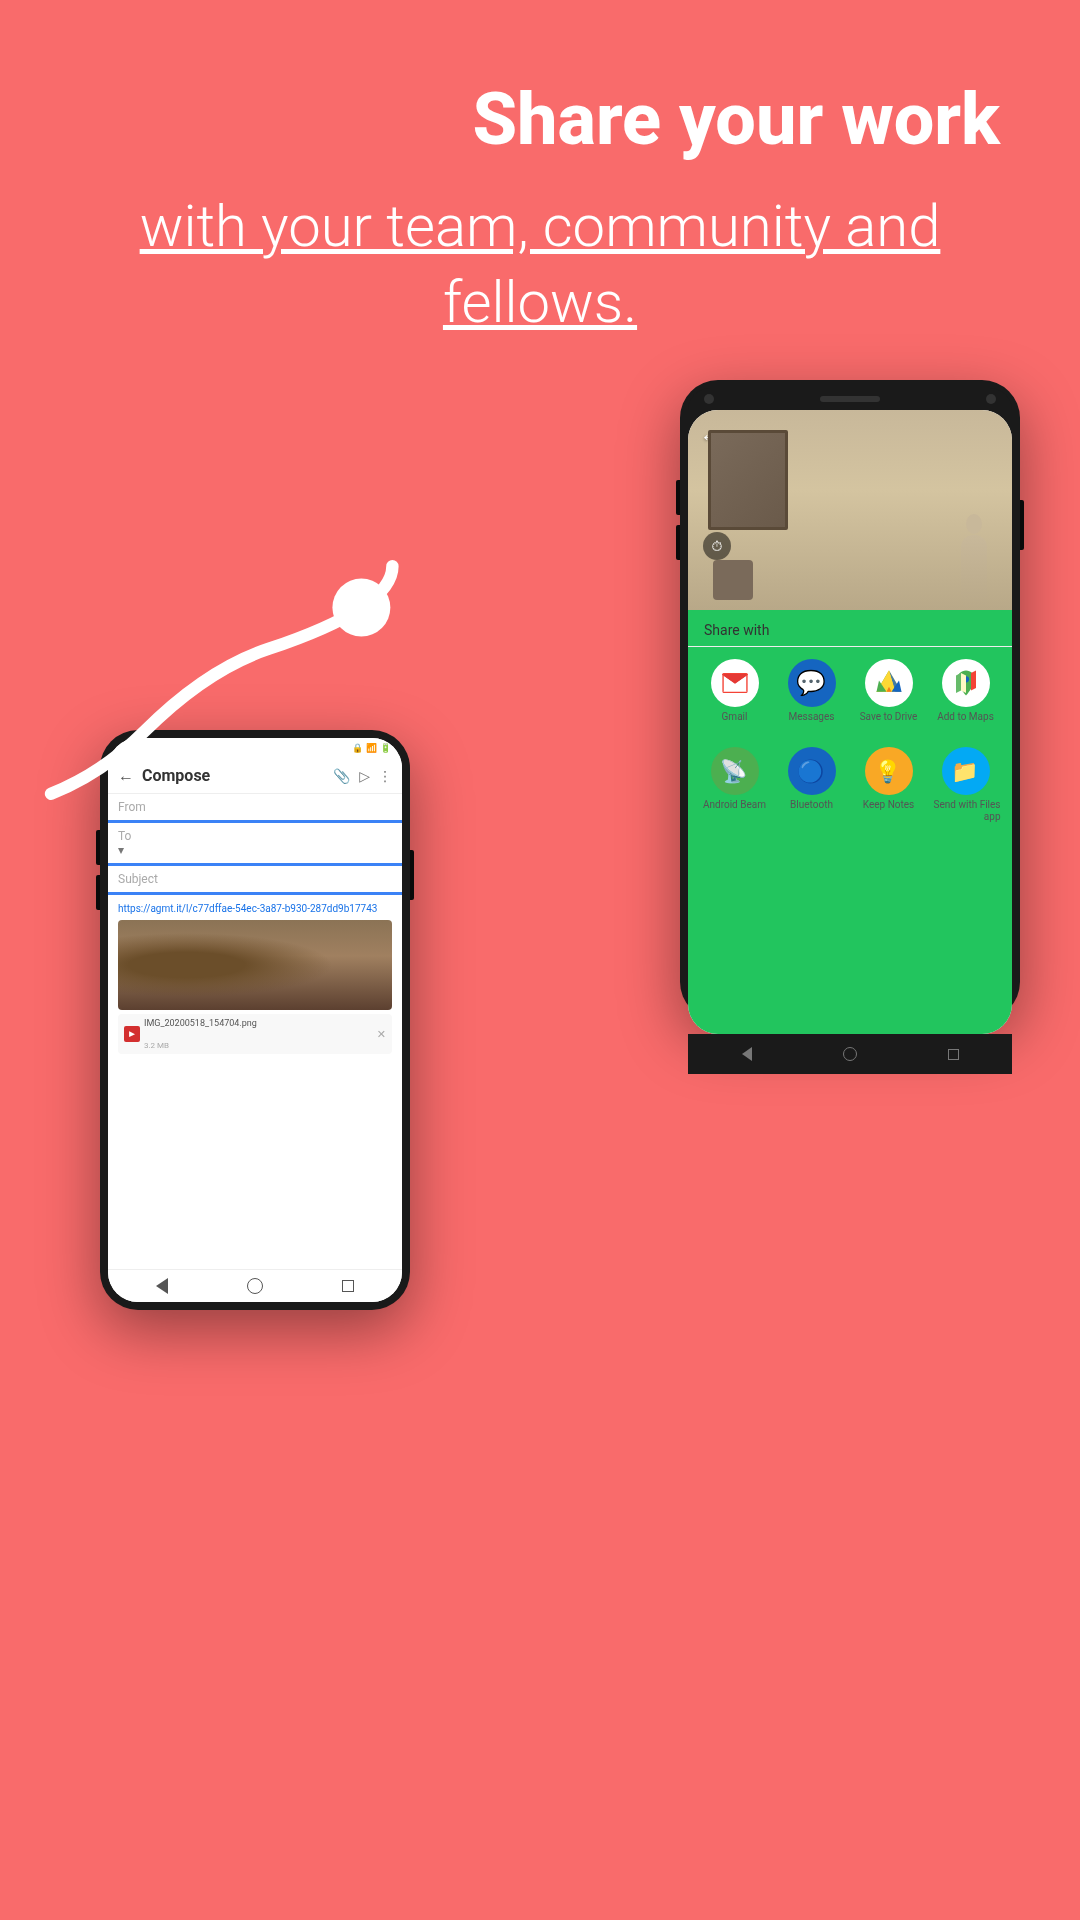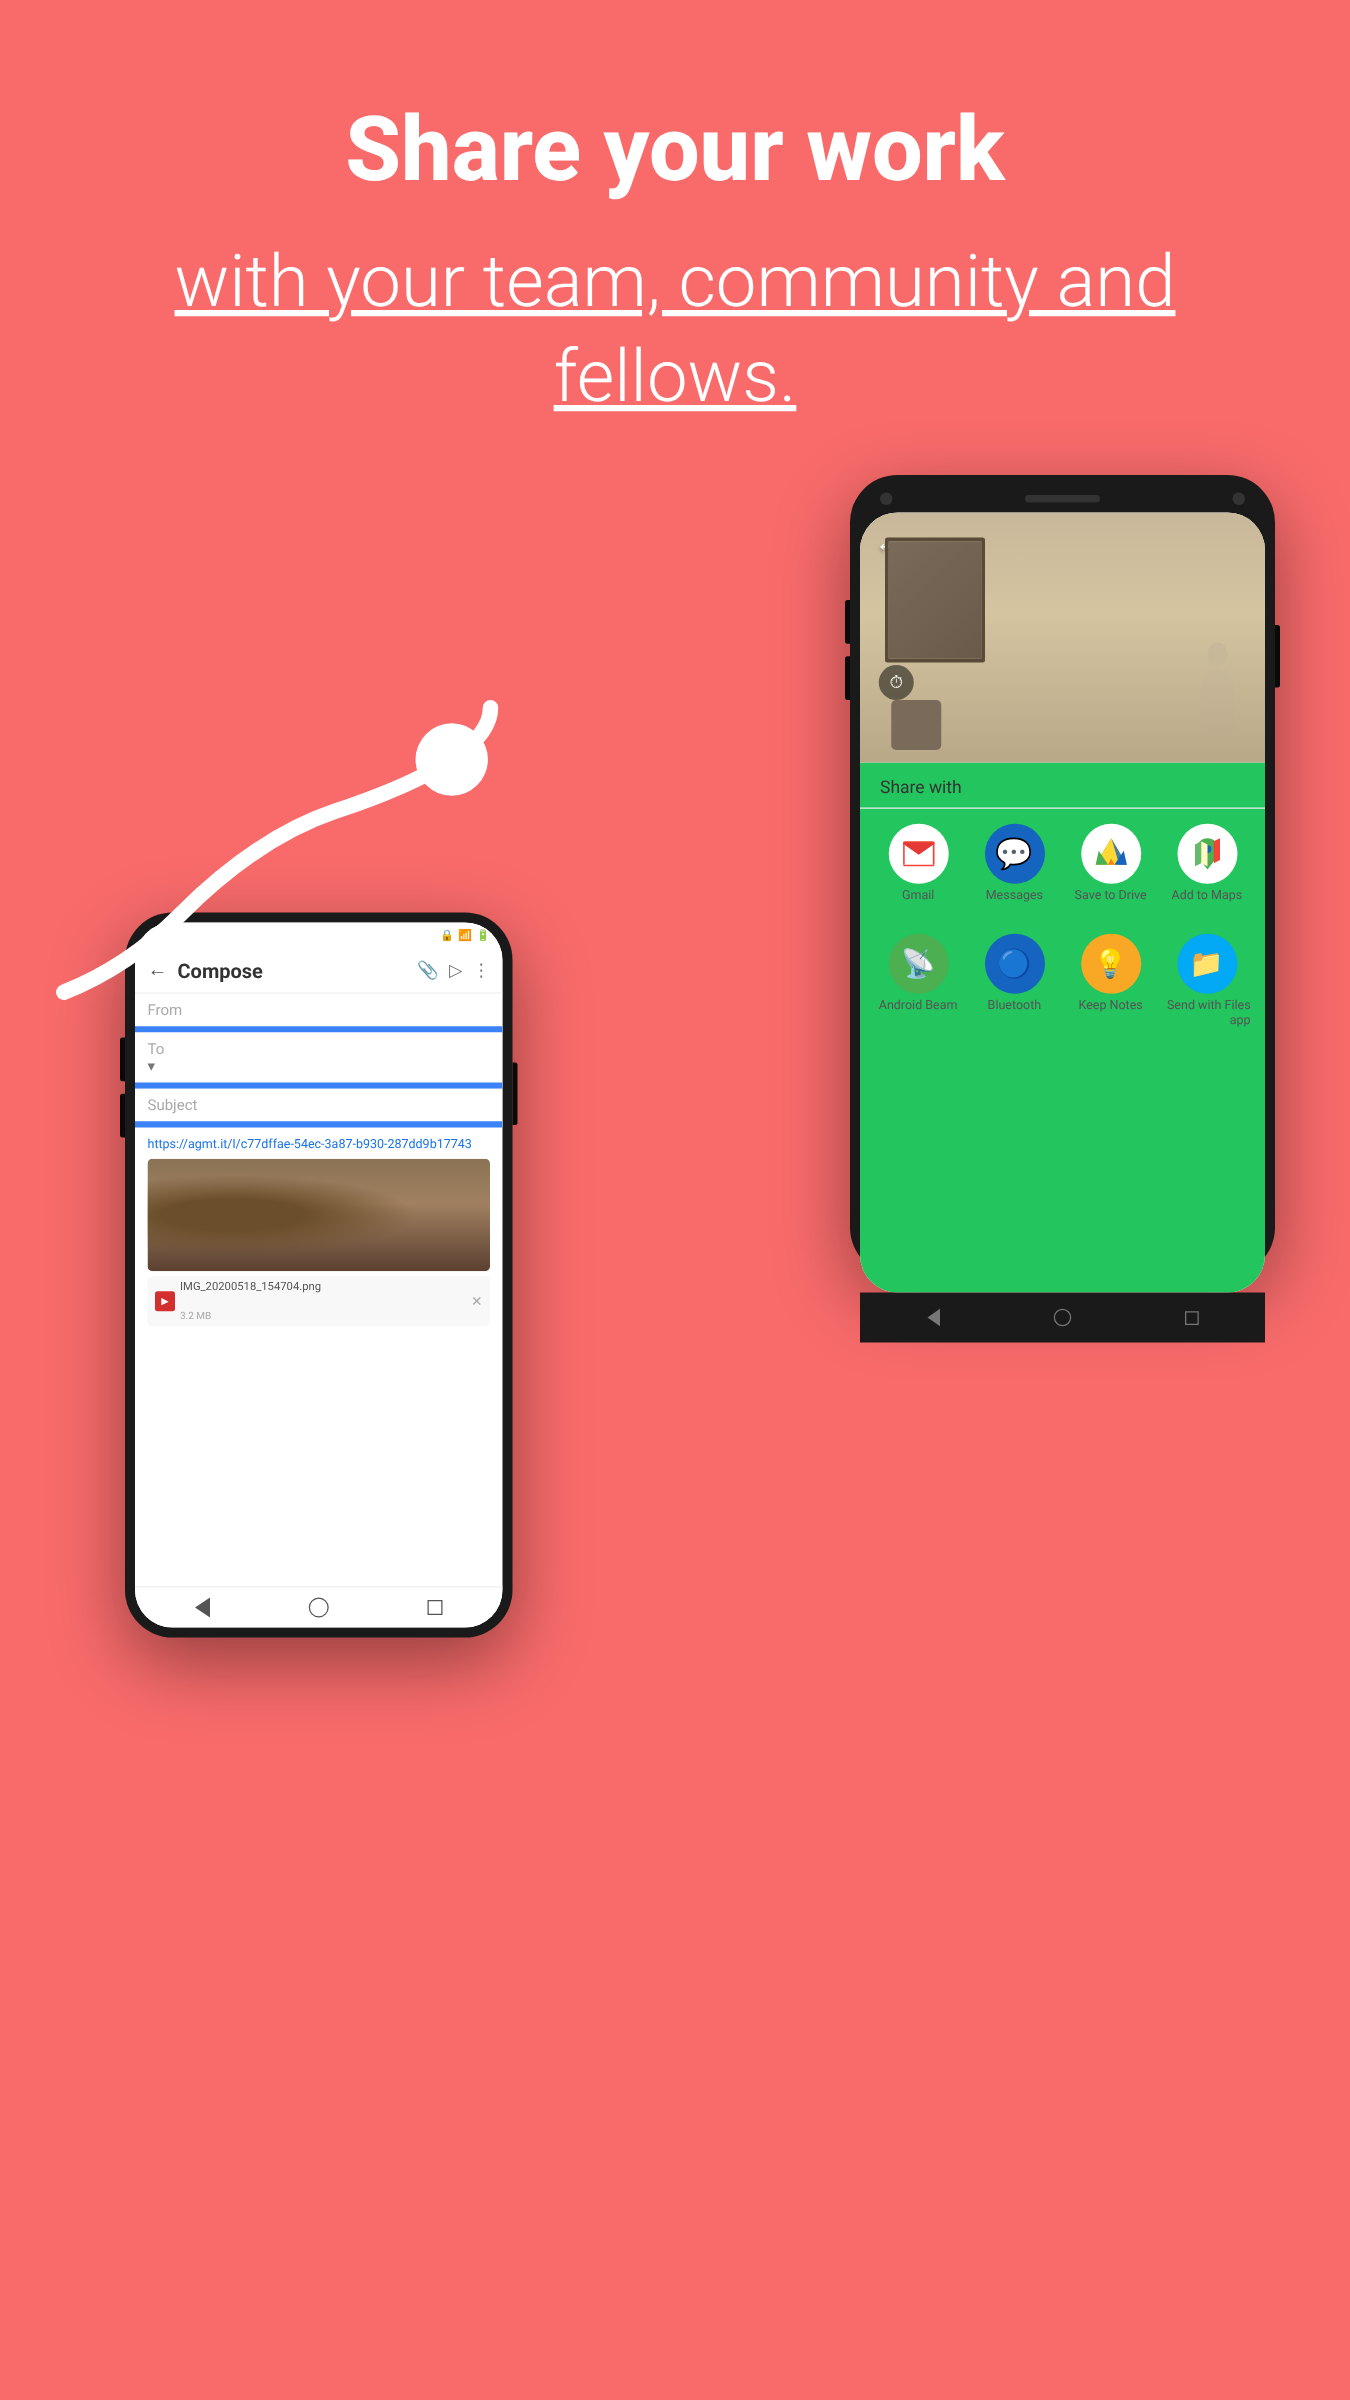--- a/index.html
+++ b/index.html
@@ -17,20 +17,21 @@
       text-align: center;
       padding: 80px 80px 40px;
       color: white;
     }
 
     .main-title {
       font-size: 72px;
       font-weight: 800;
       margin-bottom: 30px;
       line-height: 1.1;
+      text-align: right;
     }
 
     .subtitle {
       font-size: 58px;
       font-weight: 300;
       line-height: 1.3;
       text-decoration: underline;
     }
 
     .phones-container {
@@ -105,21 +106,21 @@
       align-items: center;
     }
 
     .compose-icon {
       color: #777;
       font-size: 14px;
     }
 
     .compose-field {
       padding: 6px 10px;
-      border-bottom: 5px solid #3b82f6;
+      border-bottom: 3px solid #3b82f6;
       font-size: 12px;
       color: #aaa;
       background: white;
     }
 
     .compose-body {
       padding: 8px 10px;
       flex: 1;
       overflow: hidden;
     }

